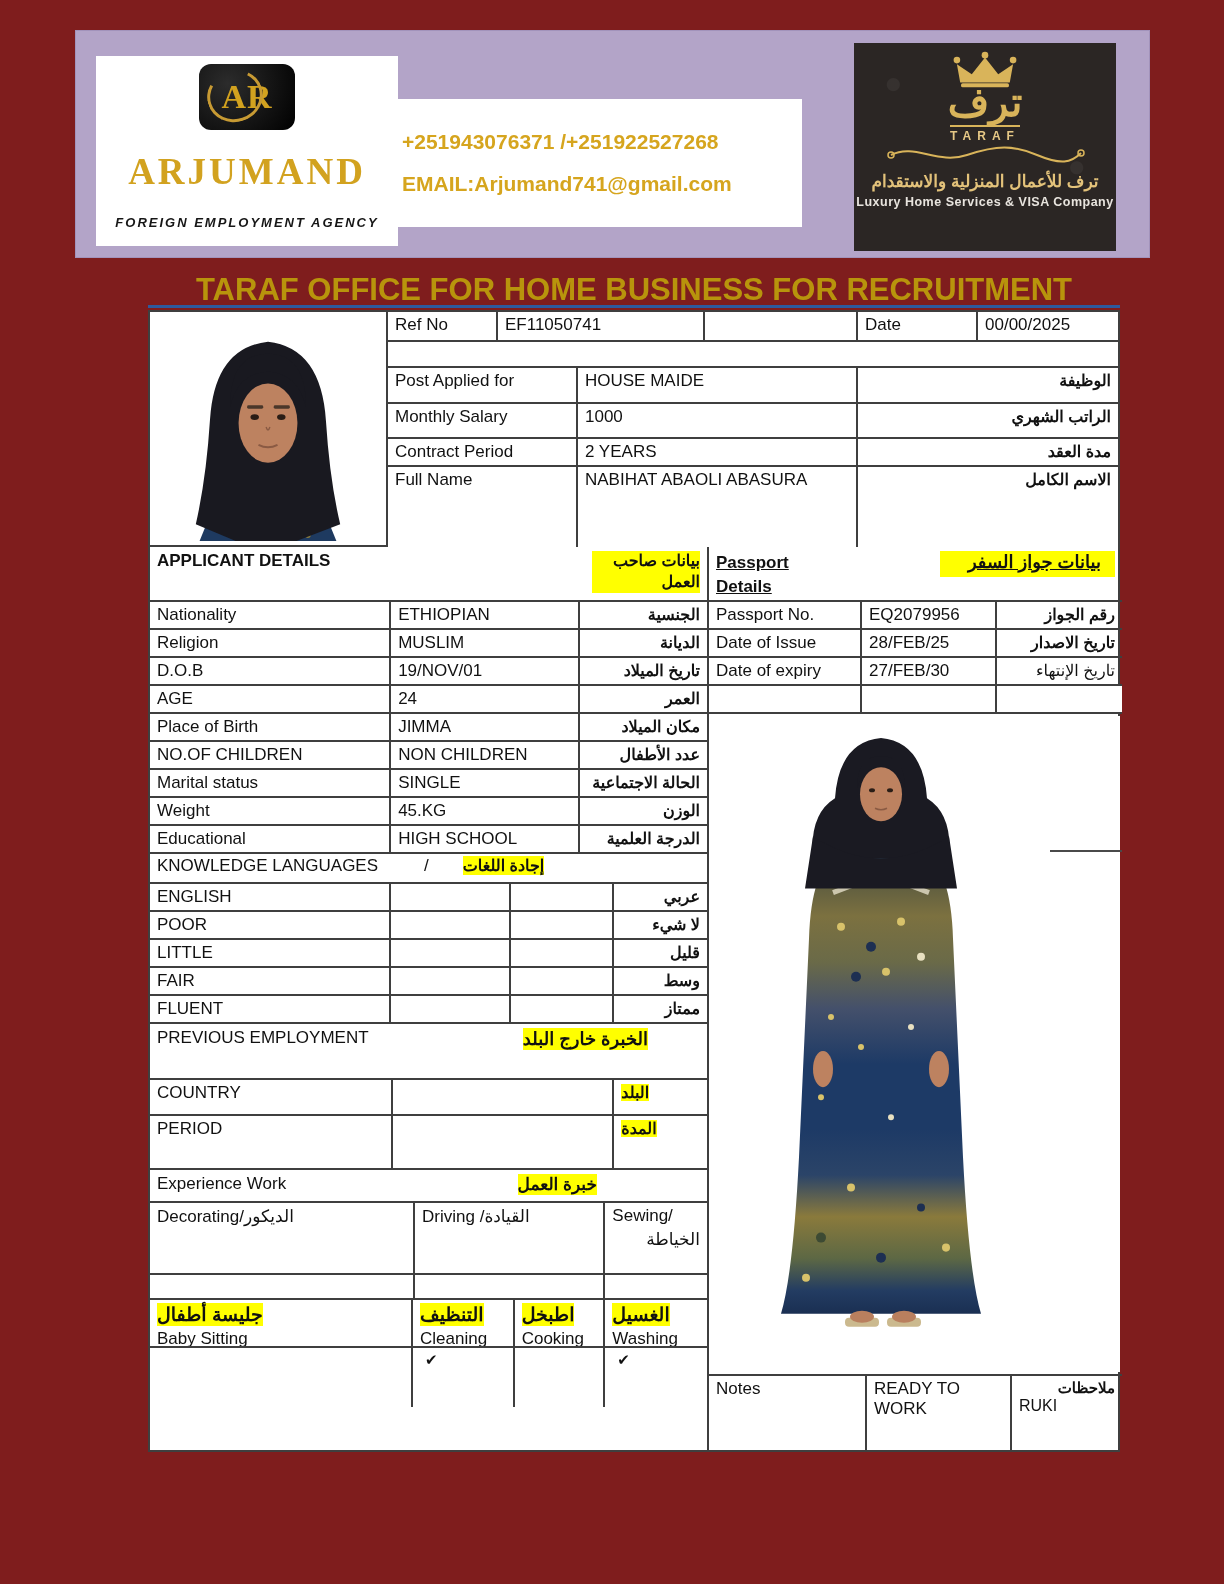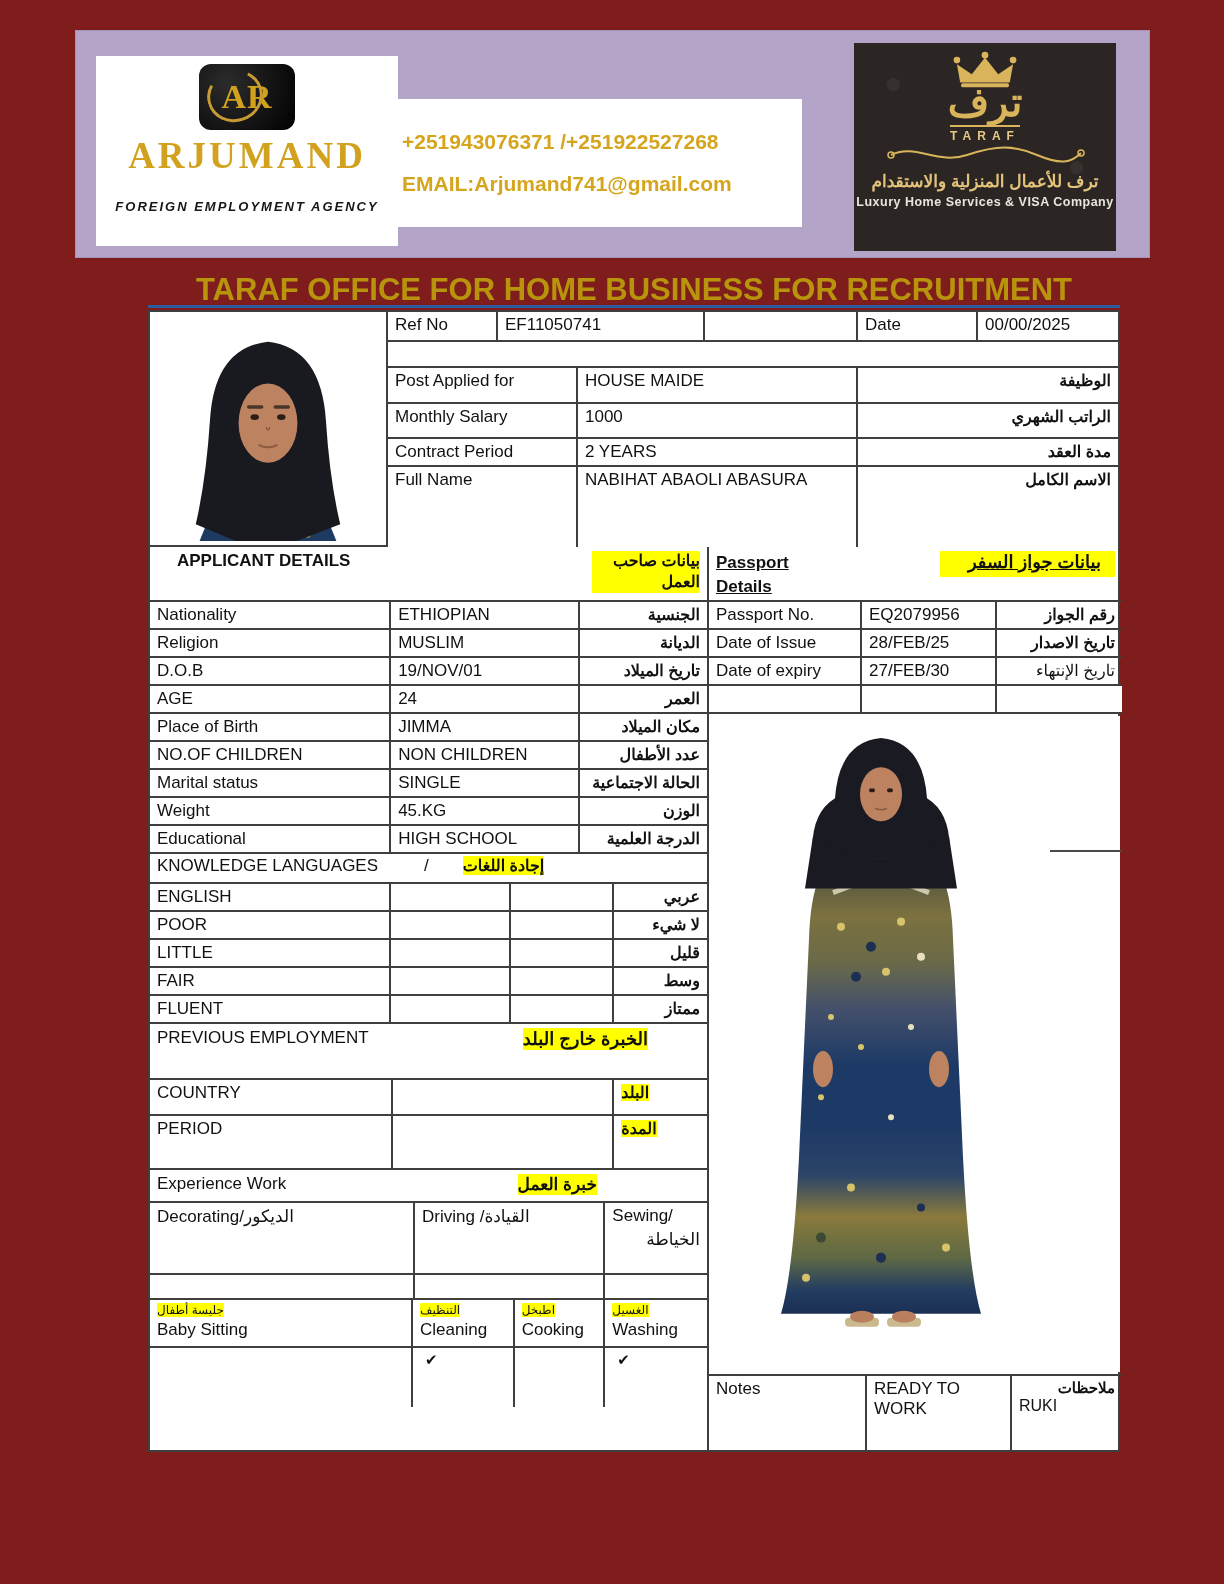--- a/index.html
+++ b/index.html
@@ -14,21 +14,21 @@
   *{box-sizing:border-box;margin:0;padding:0;}
   body{background:#ffffff;font-family:"Liberation Sans",sans-serif;color:var(--ink);}
   .page{position:relative;width:1224px;height:1584px;background:#7f1d1d;overflow:hidden;}
 
   
   .banner{position:absolute;left:75px;top:30px;width:1075px;height:228px;background:var(--purple);border:1px solid #a293bb;}
   .arjumand-box{position:absolute;left:20px;top:25px;width:302px;height:190px;background:#fff;display:flex;flex-direction:column;align-items:center;justify-content:flex-start;padding-top:8px;}
   .monogram{width:96px;height:66px;background:radial-gradient(circle at 30% 30%, #2c2c2c, #000);border-radius:12px;display:flex;align-items:center;justify-content:center;position:relative;}
   .monogram .ring{position:absolute;left:8px;top:6px;width:56px;height:52px;border:3px solid #c79a33;border-radius:50%;transform:rotate(-18deg);border-top-color:transparent;}
   .monogram-text{font-family:"Liberation Serif",serif;font-size:34px;font-weight:bold;color:#d2a21f;letter-spacing:1px;}
-  .agency-name{font-family:"Liberation Serif",serif;font-weight:bold;font-size:37px;letter-spacing:3px;color:#d2a21f;margin-top:4px;}
+  .agency-name{font-family:"Liberation Serif",serif;font-weight:bold;font-size:37px;letter-spacing:3px;color:#d2a21f;margin-top:20px;}
   .agency-tagline{font-style:italic;font-weight:bold;font-size:13px;letter-spacing:2px;color:#161616;margin-top:22px;}
   .contact-box{position:absolute;left:310px;top:68px;width:416px;height:128px;background:#fff;display:flex;flex-direction:column;justify-content:center;gap:18px;padding-left:16px;}
   .contact-line{font-weight:bold;font-size:21px;color:var(--gold-text);}
   .taraf-box{position:absolute;right:33px;top:12px;width:262px;height:208px;background:#2b2624;display:flex;flex-direction:column;align-items:center;padding-top:8px;
     background-image:radial-gradient(circle at 15% 20%, rgba(255,255,255,.05) 0 6px, transparent 7px),radial-gradient(circle at 85% 60%, rgba(255,255,255,.05) 0 6px, transparent 7px);}
   .taraf-callig{font-family:"Liberation Serif",serif;font-size:40px;font-weight:bold;color:#d9b45a;line-height:1;margin-top:-6px;}
   .taraf-wordmark{font-size:12px;font-weight:bold;letter-spacing:6px;color:#e6c886;border-top:2px solid #d9b45a;padding-top:2px;margin-top:2px;}
   .taraf-arabic{font-size:17px;font-weight:bold;color:#e3c27a;margin-top:6px;}
   .taraf-english{font-size:12.5px;font-weight:bold;color:#e8e4de;margin-top:3px;letter-spacing:.5px;}
 
@@ -47,21 +47,21 @@
   .hl{background:var(--yellow);}
   .top-band{display:flex;}
   .photo-cell{width:242px;height:235px;border-right:2px solid var(--bd);border-bottom:2px solid var(--bd);padding:4px;}
   .top-right{width:730px;display:flex;flex-direction:column;}
   .h30{height:30px}.h26{height:26px}.h36{height:36px}.h35{height:35px}.h28{height:28px}.h80{height:80px;border-bottom:none;}
   .mid-band{display:flex;}
   .left-sec{width:559px;border-right:2px solid var(--bd);display:flex;flex-direction:column;}
   .right-sec{width:413px;display:flex;flex-direction:column;}
   .sec-header{height:55px;}
   .app-header{display:flex;align-items:flex-start;padding:4px 7px;border-bottom:2px solid var(--bd);}
-  .app-title{font-weight:bold;font-size:17px;margin-left:20px;}
+  .app-title{font-weight:bold;font-size:17px;}
   .app-title-ar{margin-left:auto;font-weight:bold;font-size:16px;text-align:right;direction:rtl;width:108px;line-height:1.3;}
   .pass-header{display:flex;align-items:flex-start;padding:4px 7px;border-bottom:2px solid var(--bd);}
   .pass-title{font-weight:bold;font-size:17px;width:95px;text-decoration:underline;line-height:1.4;}
   .pass-title-ar{margin-left:auto;font-weight:bold;font-size:18px;direction:rtl;background:var(--yellow);text-decoration:underline;padding:0 14px 0 28px;height:26px;}
   .w242{width:242px}.w190{width:190px}.w127{width:127px}
   .w120{width:120px}.w104{width:104px}.w93{width:93px}
   .w244{width:244px}.w222{width:222px}
   .w266{width:266px}.w191{width:191px}.w102{width:102px}
   .w264{width:264px}.w91{width:91px}
   .w153{width:153px}.w135{width:135px}.w125{width:125px}
@@ -70,21 +70,21 @@
   .w190h{width:190px}.w280h{width:280px}.w260h{width:260px}
   .single{width:100%;}
   .kn-row{height:30px;display:flex;align-items:flex-start;padding:2px 7px;border-bottom:2px solid var(--bd);}
   .kn-slash{margin-left:46px;font-size:17px;}
   .kn-ar{margin-left:34px;font-weight:bold;font-size:16px;direction:rtl;}
   .h56{height:56px}.h54{height:54px}.h33{height:33px}.h72{height:72px}.h25{height:25px}.h48{height:48px}.h59{height:59px;border-bottom:none;}
   .pe-row{display:flex;align-items:flex-start;padding:4px 7px;border-bottom:2px solid var(--bd);}
   .pe-ar{margin-left:auto;margin-right:52px;font-weight:bold;font-size:18px;direction:rtl;}
   .ew-ar{margin-left:auto;margin-right:103px;font-weight:bold;font-size:17px;direction:rtl;}
   .cell-two-line{display:flex;flex-direction:column;gap:3px;}
-  .skill-ar{font-weight:normal;font-size:12px;direction:rtl;align-self:flex-start;}
+  .skill-ar{font-weight:bold;font-size:19px;direction:rtl;align-self:flex-start;}
   .skill-en{font-size:17px;}
   .check{font-size:15px;padding-left:12px;}
   .photo-area{height:662px;border-bottom:2px solid var(--bd);position:relative;padding:2px;}
   .photo-line{position:absolute;top:136px;right:0;width:72px;border-top:2px solid #4a4a4a;}
   .notes-row{height:74px;border-bottom:none;}
   .notes-ar-cell{display:flex;flex-direction:column;}
   .notes-ar{font-weight:bold;font-size:15px;text-align:right;direction:rtl;}
   .notes-extra{font-size:16px;text-align:left;}
   .empty-cell{background:#fff;}
 </style>

